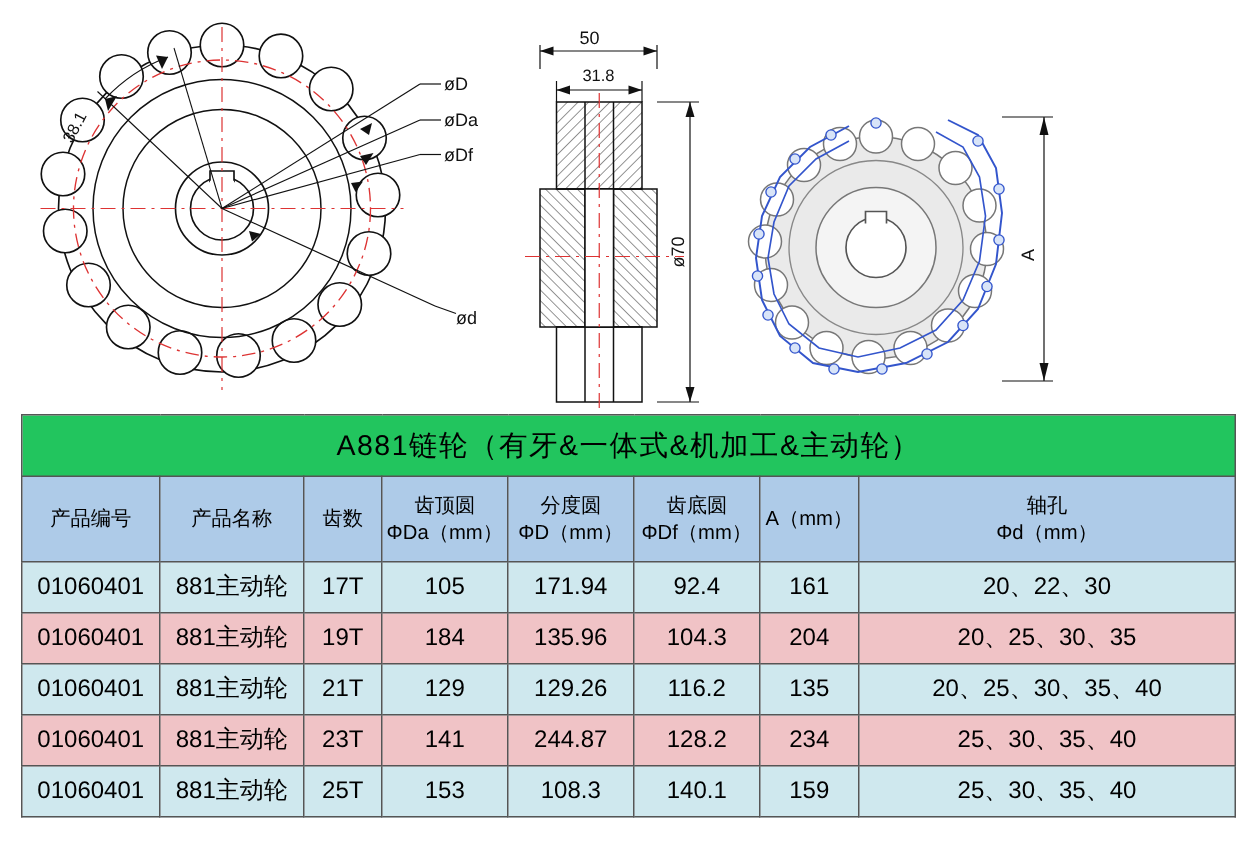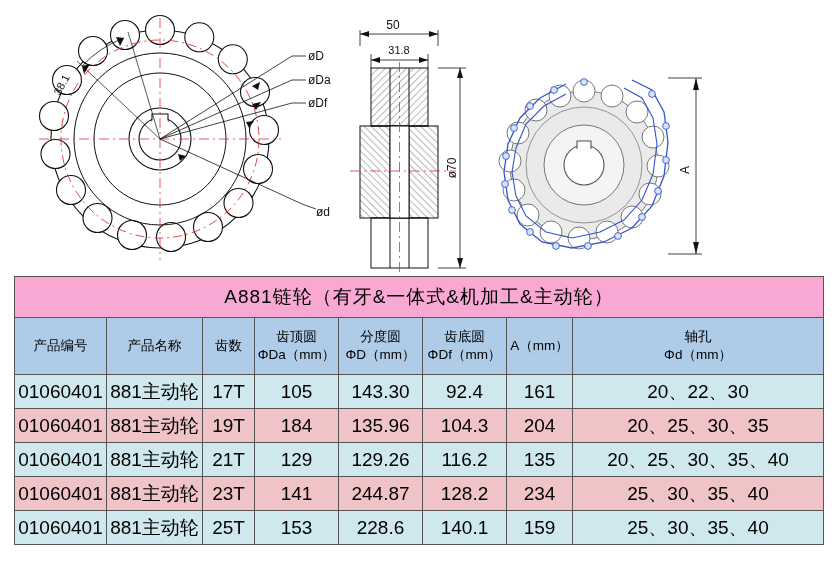--- a/index.html
+++ b/index.html
@@ -25,21 +25,21 @@
   #drawings {
     position: absolute;
     left: 0;
     top: 0;
     width: 838px;
     height: 268px;
   }
   .dwg {
     position: absolute;
   }
-  #dwg-front { left: 20px;  top: 4px;  width: 330px; height: 262px; }
+  #dwg-front { left: 8px;  top: 4px;  width: 330px; height: 262px; }
   #dwg-side  { left: 338px; top: 16px; width: 150px; height: 268px; }
   #dwg-iso   { left: 492px; top: 60px; width: 225px; height: 208px; }
 
   svg { display: block; overflow: visible; }
 
   
   #spec-table {
     position: absolute;
     left: 14px;
     top: 276px;
@@ -49,35 +49,35 @@
     font-family: "Liberation Sans", sans-serif;
   }
   #spec-table td, #spec-table th {
     border: 1px solid #555;
     text-align: center;
     vertical-align: middle;
     color: #000;
     font-weight: normal;
   }
   .tbl-title {
-    background: #f9a8d4;
+    background: #22c55e;
     font-size: 19px;
     height: 38px;
     letter-spacing: 1px;
   }
   .hdr {
     background: #aecbe8;
     font-size: 13.5px;
     height: 54px;
     line-height: 1.35;
   }
   .row-blue td { background: #cfe8ee; }
   .row-pink td { background: #f0c3c6; }
   #spec-table tbody td {
-    font-size: 19px;
+    font-size: 16px;
     height: 31px;
   }
   .col-code  { width: 92px; }
   .col-name  { width: 96px; }
   .col-teeth { width: 52px; }
   .col-da    { width: 84px; }
   .col-d     { width: 84px; }
   .col-df    { width: 84px; }
   .col-a     { width: 66px; }
   .col-bore  { width: auto; }
@@ -340,21 +340,21 @@
           <div>Φd（mm）</div>
         </td>
       </tr>
     </thead>
     <tbody>
       <tr class="row-blue">
         <td>01060401</td>
         <td>881主动轮</td>
         <td>17T</td>
         <td>105</td>
-        <td>143.30</td>
+        <td>171.94</td>
         <td>92.4</td>
         <td>161</td>
         <td>20、22、30</td>
       </tr>
       <tr class="row-pink">
         <td>01060401</td>
         <td>881主动轮</td>
         <td>19T</td>
         <td>184</td>
         <td>135.96</td>
@@ -380,21 +380,21 @@
         <td>244.87</td>
         <td>128.2</td>
         <td>234</td>
         <td>25、30、35、40</td>
       </tr>
       <tr class="row-blue">
         <td>01060401</td>
         <td>881主动轮</td>
         <td>25T</td>
         <td>153</td>
-        <td>228.6</td>
+        <td>108.3</td>
         <td>140.1</td>
         <td>159</td>
         <td>25、30、35、40</td>
       </tr>
     </tbody>
   </table>
 
 </div>
 
 </body></html>

